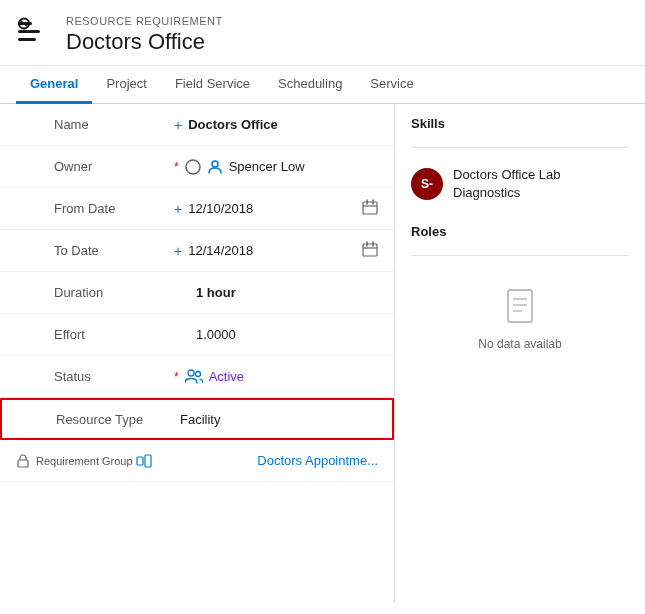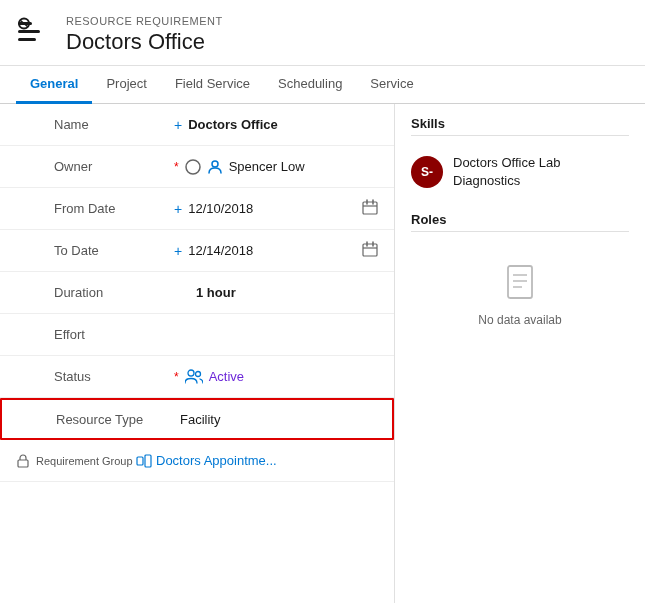--- a/index.html
+++ b/index.html
@@ -30,25 +30,25 @@
     .field-value.bold { font-weight: 600; }
     .field-value.link { color: #6d28d9; cursor: pointer; align-items: center; }
     .calendar-icon { color: #666; margin-left: auto; cursor: pointer; }
 
     
     .field-row.highlighted { border: 2px solid #d00; border-radius: 1px; }
 
     
     .req-group-row { display: flex; align-items: center; padding: 10px 16px; border-bottom: 1px solid #eee; min-height: 42px; }
     .req-group-label { flex: 0 0 120px; color: #555; font-size: 11px; display: flex; align-items: center; gap: 6px; }
-    .req-group-value { flex: 1; color: #0078d4; font-size: 13px; cursor: pointer; display: flex; align-items: center; gap: 4px; }
+    .req-group-value { flex: 1; color: #0078d4; font-size: 13px; cursor: pointer; display: flex; align-items: center; gap: 4px; justify-content: space-between; }
 
     
     .right-panel { flex: 1; padding: 12px 16px; overflow-y: auto; }
-    .section-title { font-size: 13px; font-weight: 600; color: #1a1a1a; margin-bottom: 12px; padding-bottom: 4px; border-bottom: 1px solid #e0e0e0; }
+    .section-title { font-size: 13px; font-weight: 600; color: #1a1a1a; margin-bottom: 12px; padding-bottom: 16px; border-bottom: 1px solid #e0e0e0; }
 
     
     .skill-item { display: flex; align-items: center; gap: 10px; padding: 6px 0; }
     .skill-avatar { width: 32px; height: 32px; border-radius: 50%; background: #8b0000; color: #fff; display: flex; align-items: center; justify-content: center; font-size: 12px; font-weight: 600; flex-shrink: 0; }
     .skill-name { font-size: 13px; color: #1a1a1a; line-height: 1.4; }
 
     
     .roles-section { margin-top: 16px; }
     .no-data { display: flex; flex-direction: column; align-items: center; justify-content: center; padding: 20px 10px; color: #666; font-size: 12px; }
     .no-data-icon { font-size: 28px; color: #bbb; margin-bottom: 6px; }
@@ -141,20 +141,21 @@
       </div>
     </div>
 
     <div class="field-row">
       <div class="field-label">Duration</div>
       <div class="field-value bold" style="margin-left: 22px;">1 hour</div>
     </div>
 
     <div class="field-row">
       <div class="field-label">Effort</div>
+      <div class="field-value" style="margin-left: 22px;">1.0000</div>
     </div>
 
     <div class="field-row">
       <div class="field-label">Status</div>
       <span class="field-required">*</span>
       <div class="field-value link">
         <svg width="18" height="16" viewBox="0 0 18 16" fill="none">
           <circle cx="6" cy="4" r="3" stroke="#0078d4" stroke-width="1.3"></circle>
           <path d="M0 14c0-3 2.7-4.5 6-4.5s6 1.5 6 4.5" stroke="#0078d4" stroke-width="1.3" stroke-linecap="round"></path>
           <circle cx="13" cy="5" r="2.5" stroke="#0078d4" stroke-width="1.3"></circle>

